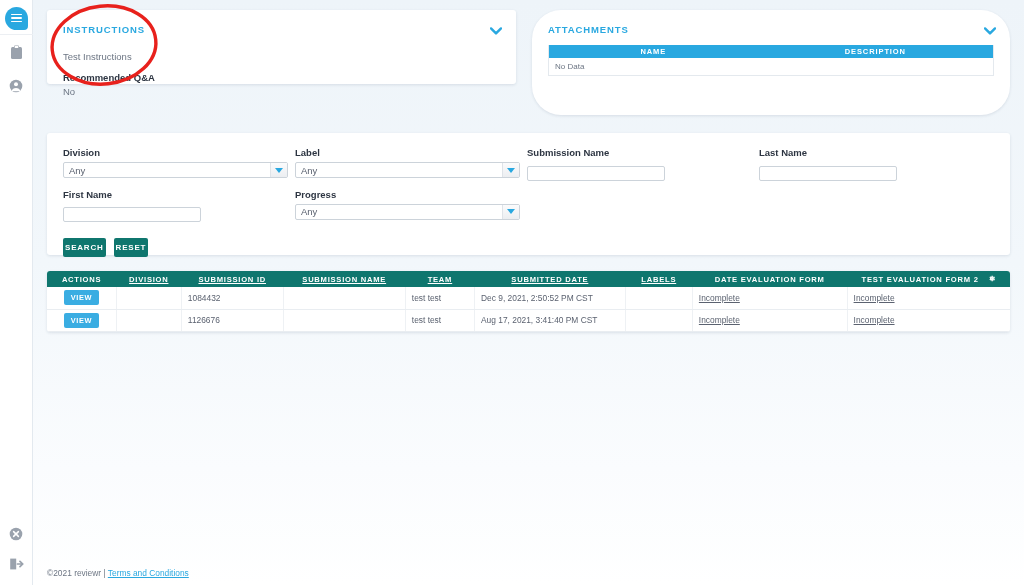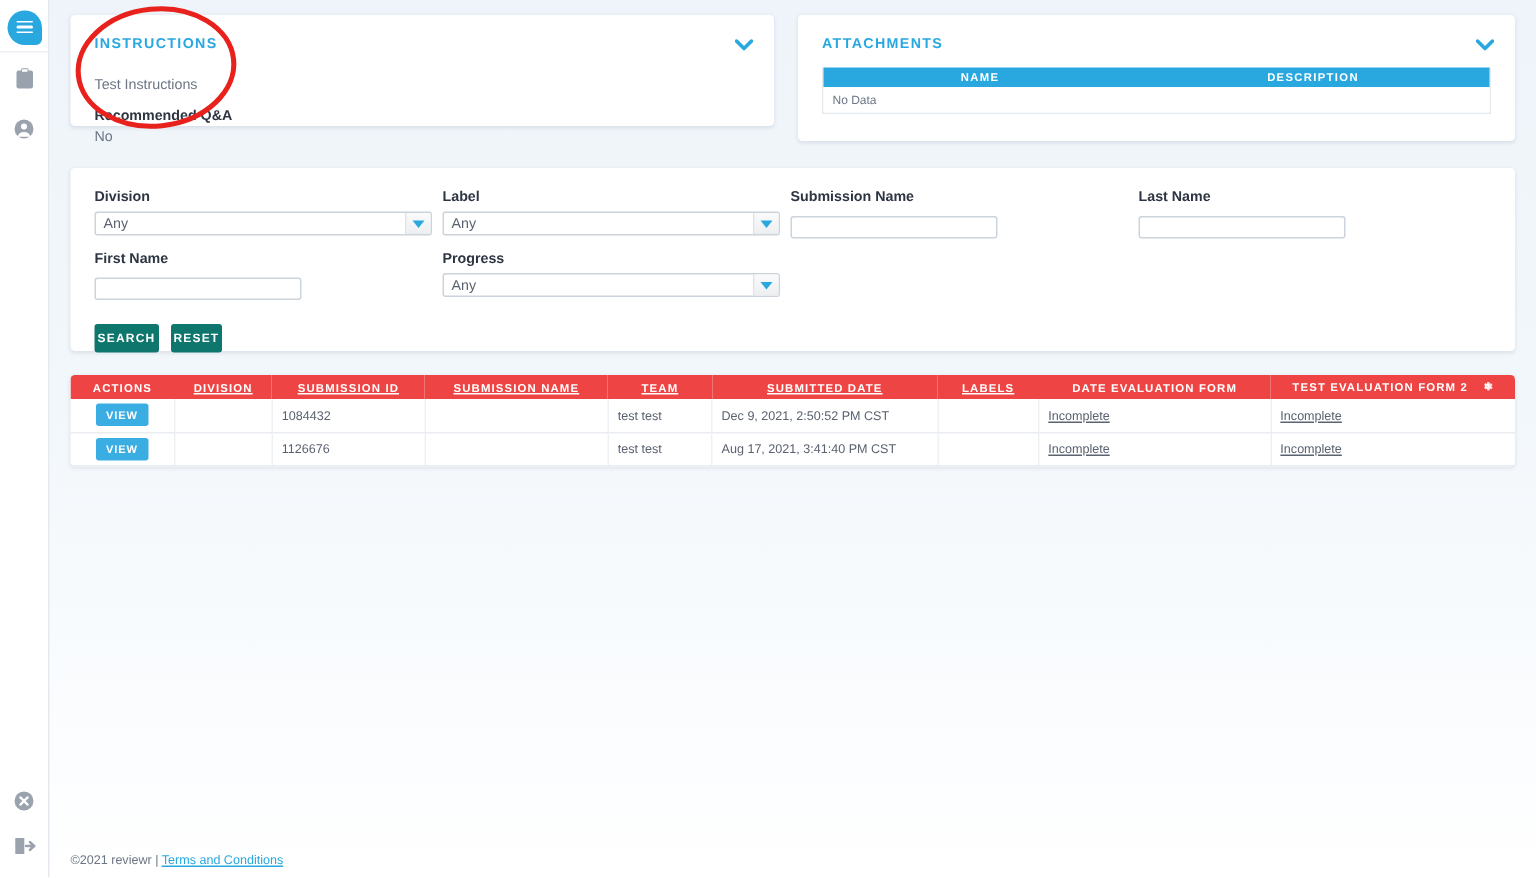--- a/index.html
+++ b/index.html
@@ -58,21 +58,21 @@
 
   .card {
     background: #ffffff;
     border-radius: 3px;
     box-shadow: 0 1px 3px rgba(36,60,90,.12);
   }
 
   
   .top-row { display: flex; gap: 16px; }
   .panel-instructions { width: 469px; height: 74px; position: relative; padding: 14px 16px; }
-  .panel-attachments  { flex: 1 1 auto; height: 84px; position: relative; padding: 14px 16px; }
+  .panel-attachments  { flex: 1 1 auto; height: 105px; position: relative; padding: 14px 16px; border-radius: 29px; }
 
   .panel-title {
     color: #29a8e0;
     font-size: 9.5px;
     font-weight: bold;
     letter-spacing: .9px;
     text-transform: uppercase;
   }
   .chevron {
     position: absolute; top: 12px; right: 14px;
@@ -144,21 +144,21 @@
     font-size: 8px; font-weight: bold; letter-spacing: .8px;
     border: none; border-radius: 2px;
     padding: 5px 2px;
     cursor: pointer;
   }
 
   
   .table-card { margin-top: 16px; overflow: hidden; }
   table.data { width: 100%; border-collapse: collapse; table-layout: fixed; }
   table.data thead th {
-    background: #ef4444; color: #ffffff;
+    background: #0f766e; color: #ffffff;
     font-size: 7.6px; font-weight: bold; letter-spacing: .75px;
     height: 16px; padding: 0 4px;
     text-align: center;
     white-space: nowrap;
   }
   table.data thead th .sortable { text-decoration: underline; }
   table.data tbody td {
     font-size: 8.4px; color: #5b6270;
     height: 22px; padding: 0 6px;
     border-bottom: 1px solid #e9edf1;

